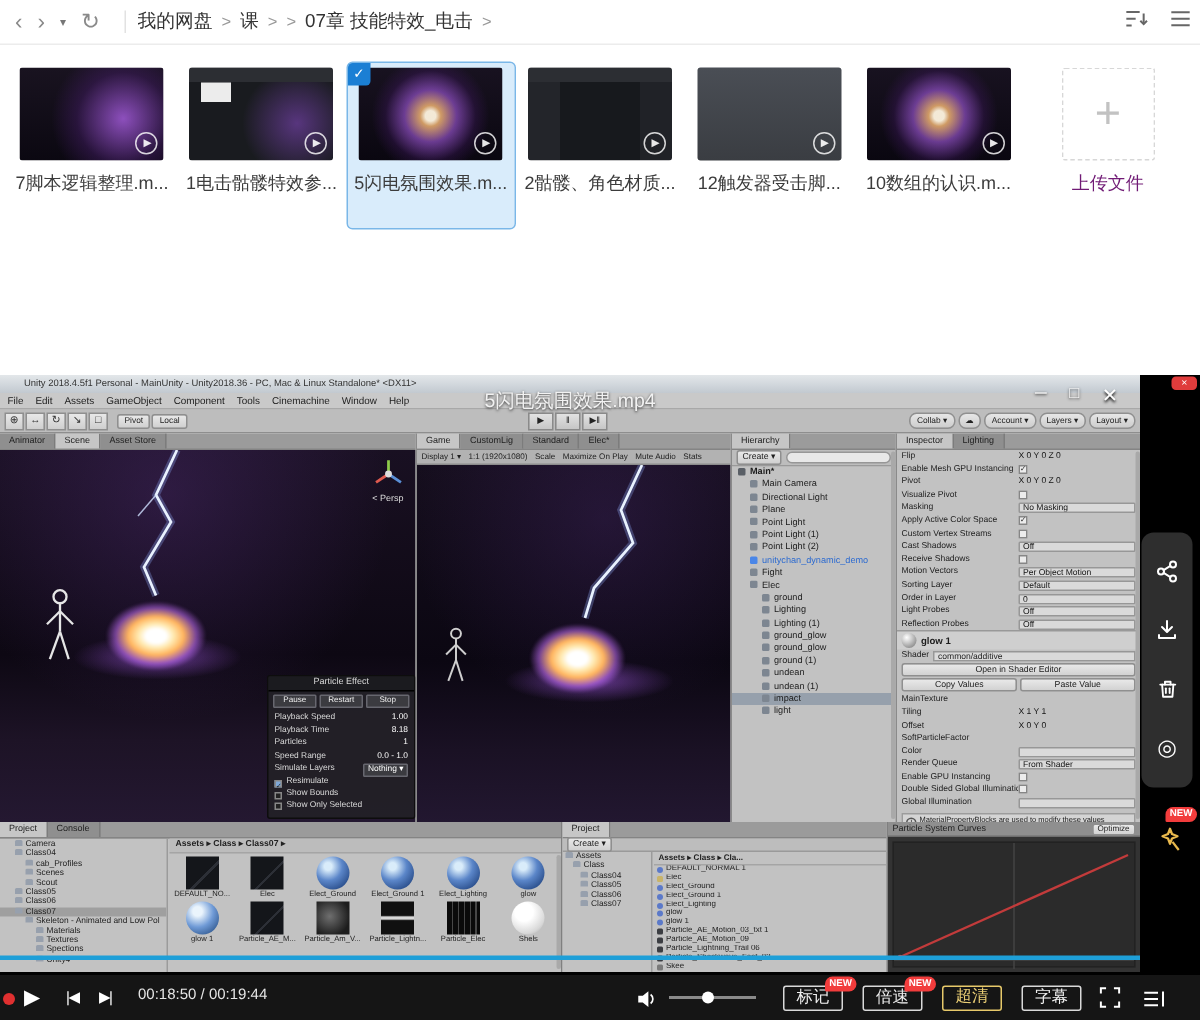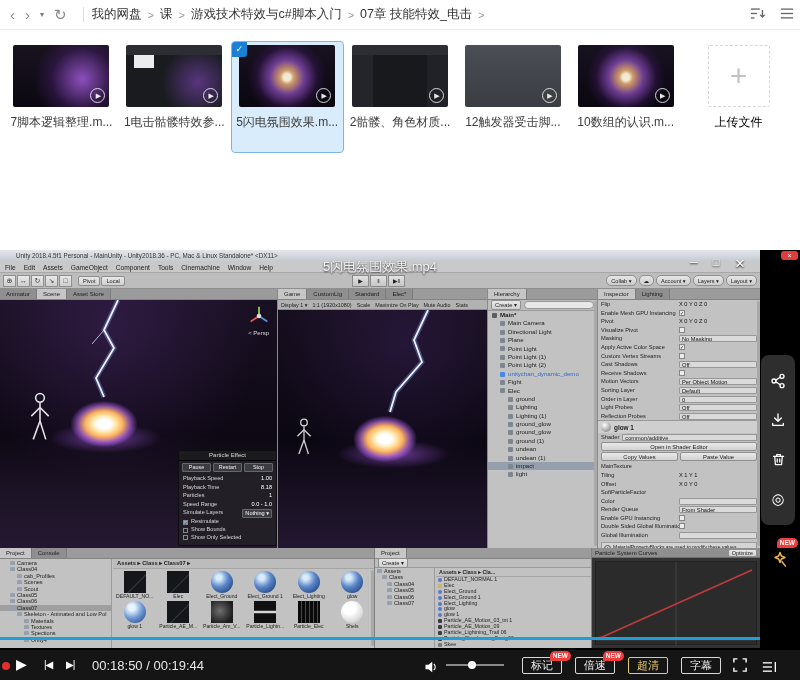--- a/index.html
+++ b/index.html
@@ -31,21 +31,21 @@
   .v-editor{background:linear-gradient(#2c2e33 0 16%,transparent 16%),linear-gradient(90deg,#23252a 0 22%,#17191d 22% 78%,#202227 78%);}
   .v-editor-blue{background:linear-gradient(#2c2e33 0 16%,transparent 16%),linear-gradient(0deg,#2b5fb4 0 12%,transparent 12%),linear-gradient(90deg,#23252a 0 22%,#141godt61a 22%);background-color:#17191d;}
   .v-editor-white{background:linear-gradient(#2c2e33 0 16%,transparent 16%),radial-gradient(circle at 75% 60%,rgba(150,80,220,.5),transparent 45%),#191b1f;}
   .v-editor-white::after{content:"";position:absolute;left:8px;top:10px;width:20px;height:13px;background:#ececec;}
   .v-light{background:linear-gradient(#c9c9c9,#eaeaea 55%,#d5d5d5);}
   .v-gray{background:linear-gradient(#4a4e55,#3a3d42);}
   .v-code{background:repeating-linear-gradient(0deg,transparent 0 5px,rgba(110,210,140,.28) 5px 6px) ,#10151a;background-size:55% 100%;background-repeat:no-repeat;background-position:4px 8px;}
   .v-code::after{content:"";position:absolute;left:62px;top:20px;width:18px;height:12px;border:1px solid #d8b23c;}
   .upload-box{width:62px;height:62px;margin:0 auto;border:1px dashed #d7d7d7;background:#fff;display:flex;align-items:center;justify-content:center;border-radius:2px;}
   .plus{font-size:30px;font-weight:100;color:#c2c2c2;line-height:30px;}
-  .upload-label{color:#000000;}
+  .upload-label{color:#701a75;}
 
   
   .player{position:absolute;left:0;top:250px;width:800px;height:430px;background:#000;}
   .ptitle{position:absolute;left:0;top:8px;width:760px;text-align:center;color:#f2f2f2;font-size:13px;text-shadow:0 1px 2px rgba(0,0,0,.8);z-index:30;}
   .winctl{position:absolute;left:690px;top:6px;display:flex;gap:15px;color:#fff;z-index:31;font-size:11px;}
   .winctl .wc{text-shadow:0 1px 2px #000;}
   .wc.close{font-size:13px;}
   .minibadge{position:absolute;right:2px;top:1px;width:17px;height:9px;background:#e03c3c;border-radius:3px;color:#fff;font-size:7px;line-height:9px;text-align:center;z-index:32;}
 
   
@@ -172,27 +172,27 @@
   .wandbox .newbadge{right:0;top:0;}
   .wandicon{position:absolute;right:8px;top:12px;}
 
   
   .controls{position:absolute;left:0;top:400px;width:800px;height:30px;background:#151515;z-index:50;}
   .rec-dot{position:absolute;left:2px;top:12px;width:8px;height:8px;border-radius:50%;background:#e03030;}
   .cbtn{position:absolute;color:#fff;cursor:default;}
   .play{left:16px;top:6px;font-size:14px;}
   .prev{left:44px;top:9px;font-size:10px;letter-spacing:-1px;}
   .next{left:66px;top:9px;font-size:10px;letter-spacing:-1px;}
-  .time{position:absolute;left:92px;top:8px;font-size:13px;color:#e6e6e6;}
+  .time{position:absolute;left:92px;top:8px;font-size:10px;color:#e6e6e6;}
   .speaker{position:absolute;left:424px;top:9px;}
   .vtrack{position:absolute;left:446px;top:14px;width:58px;height:2px;background:#8a8a8a;}
   .vknob{position:absolute;left:468px;top:11px;width:8px;height:8px;border-radius:50%;background:#fff;}
   .cbtns{position:absolute;left:522px;top:7px;display:flex;gap:13px;}
   .abtn{position:relative;height:17px;line-height:15px;padding:0 8px;border:1px solid #d9d9d9;border-radius:2px;color:#f0f0f0;font-size:11px;white-space:nowrap;}
-  .abtn.active{border-color:#e7c96a;color:#e9cd74;}
+  .abtn.active{border-color:#e7c96a;color:#e9cd74;font-family:Liberation Mono, monospace;}
   .abtn .newbadge{right:-10px;top:-7px;}
   .fs{position:absolute;left:733px;top:8px;}
   .pl{position:absolute;left:762px;top:9px;}
 </style>
 </head>
 <body>
 
 <div class="screen">
 
   <header class="chrome">
@@ -201,21 +201,20 @@
       <span class="navbtn">›</span>
       <span class="caret">▾</span>
       <span class="navbtn">↻</span>
     </div>
     <div class="chromediv"></div>
     <nav class="breadcrumb">
         <span class="crumb">我的网盘</span>
         <span class="sep">&gt;</span>
         <span class="crumb">课</span>
         <span class="sep">&gt;</span>
-        <span class="crumb">游戏技术特效与c#脚本入门</span>
         <span class="sep">&gt;</span>
         <span class="crumb">07章 技能特效_电击</span>
         <span class="sep">&gt;</span>
       </nav>
     <div class="chromeicons">
       <span id="ic-sort"><svg viewBox="0 0 18 14" width="16" height="13" fill="none" stroke="#666" stroke-width="1.5">
             <line x1="1" y1="2" x2="11" y2="2"></line>
             <line x1="1" y1="7" x2="8" y2="7"></line>
             <line x1="1" y1="12" x2="5" y2="12"></line>
             <path d="M14 3v8"></path>

